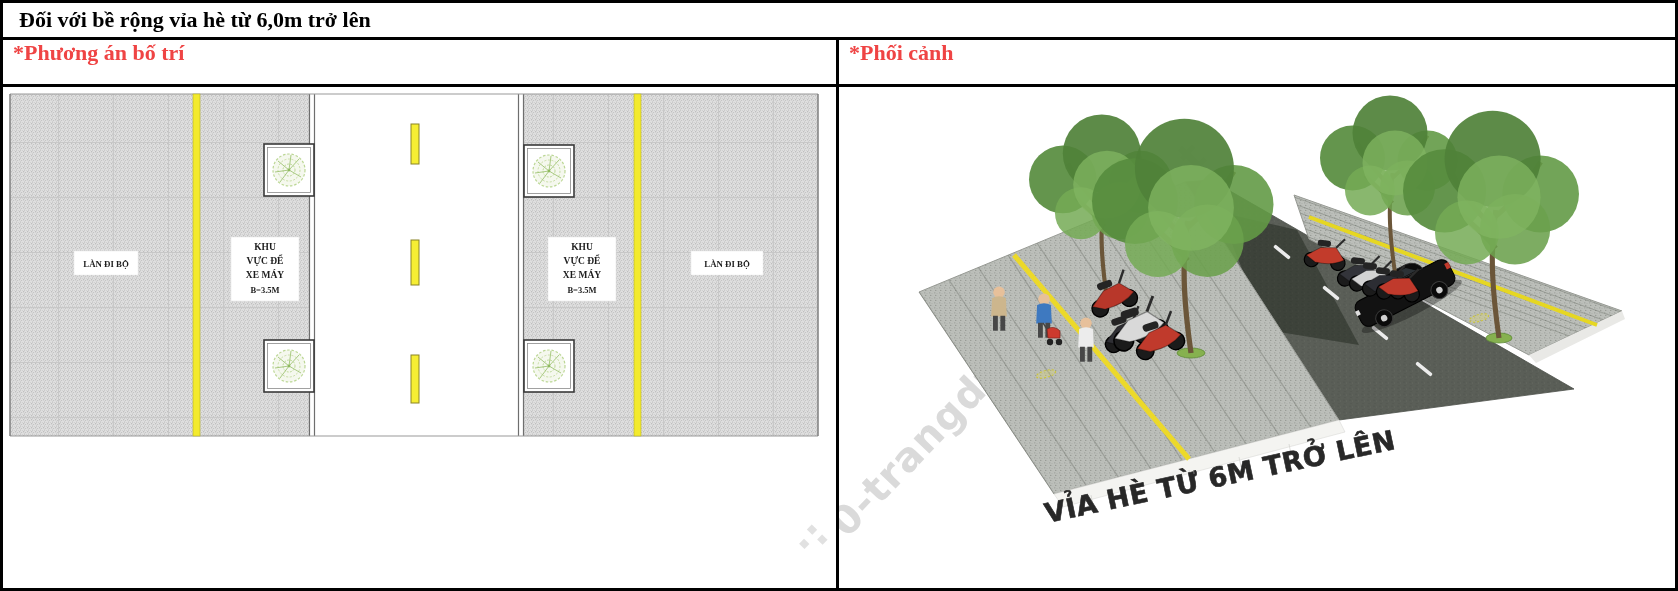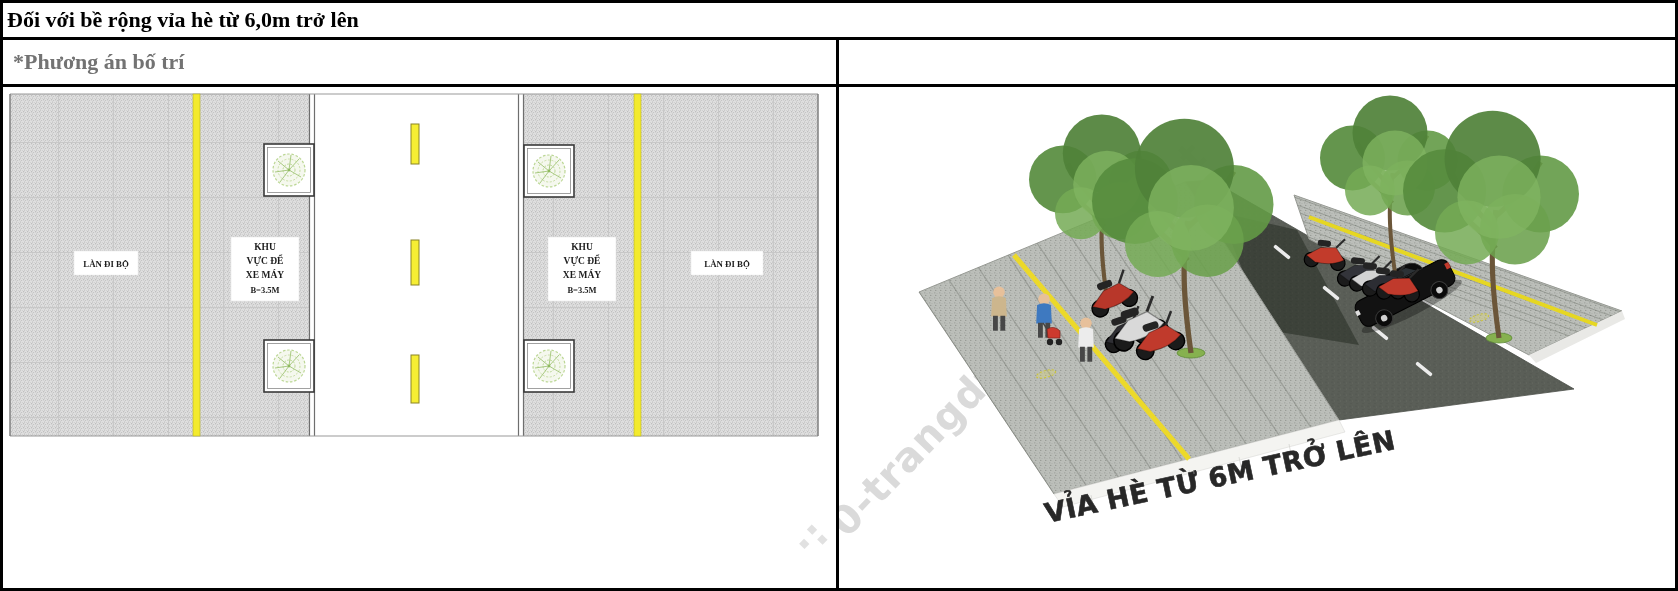--- a/index.html
+++ b/index.html
@@ -1,22 +1,22 @@
 <!DOCTYPE html>
 <html><head>
 <meta charset="utf-8">
 <style>
   html,body{margin:0;padding:0;background:#fff;}
   .page{position:relative;width:1672px;height:585px;border:3px solid #000;
         font-family:"Liberation Serif",serif;background:#fff;overflow:hidden;}
   .title-row{height:34px;border-bottom:3px solid #000;display:flex;align-items:center;
-             padding-left:4px;font-size:22px;font-weight:bold;color:#000;}
+             padding-left:16px;font-size:22px;font-weight:bold;color:#000;}
   .header-row{height:44px;border-bottom:3px solid #000;display:flex;}
-  .header-cell{display:flex;align-items:center;padding-left:10px;font-size:22px;
-               font-weight:bold;color:#737373;}
+  .header-cell{display:flex;padding-left:10px;font-size:22px;
+               font-weight:bold;color:#ef4444;}
   .hc-left{width:823px;border-right:3px solid #000;}
   .hc-right{flex:1;}
   .body-row{display:flex;height:542px;}
   .cell-left{width:833px;border-right:3px solid #000;position:relative;background:#fff;}
   .cell-right{flex:1;position:relative;background:#fff;}
   svg{display:block;}
   text.planlabel{font-family:"Liberation Serif",serif;font-weight:bold;fill:#1d1d1d;}
   text.caption{font-family:"DejaVu Sans",sans-serif;font-weight:800;fill:#282828;}
   text.wm{font-family:"DejaVu Sans",sans-serif;font-weight:bold;fill:#dadada;}
 </style>
@@ -25,20 +25,23 @@
 
 <div class="page">
 
   <div class="title-row">
     <span>Đối với bề rộng vỉa hè từ 6,0m trở lên</span>
   </div>
 
   <div class="header-row">
     <div class="header-cell hc-left">
       <span>*Phương án bố trí</span>
+    </div>
+    <div class="header-cell hc-right">
+      <span>*Phối cảnh</span>
     </div>
   </div>
 
   <div class="body-row">
 
     <div class="cell-left">
       <svg width="833" height="501" viewBox="0 0 833 501">
         <defs>
           <pattern id="stip" width="4" height="4" patternUnits="userSpaceOnUse">
             <rect width="4" height="4" fill="#dfdfdf"></rect>

